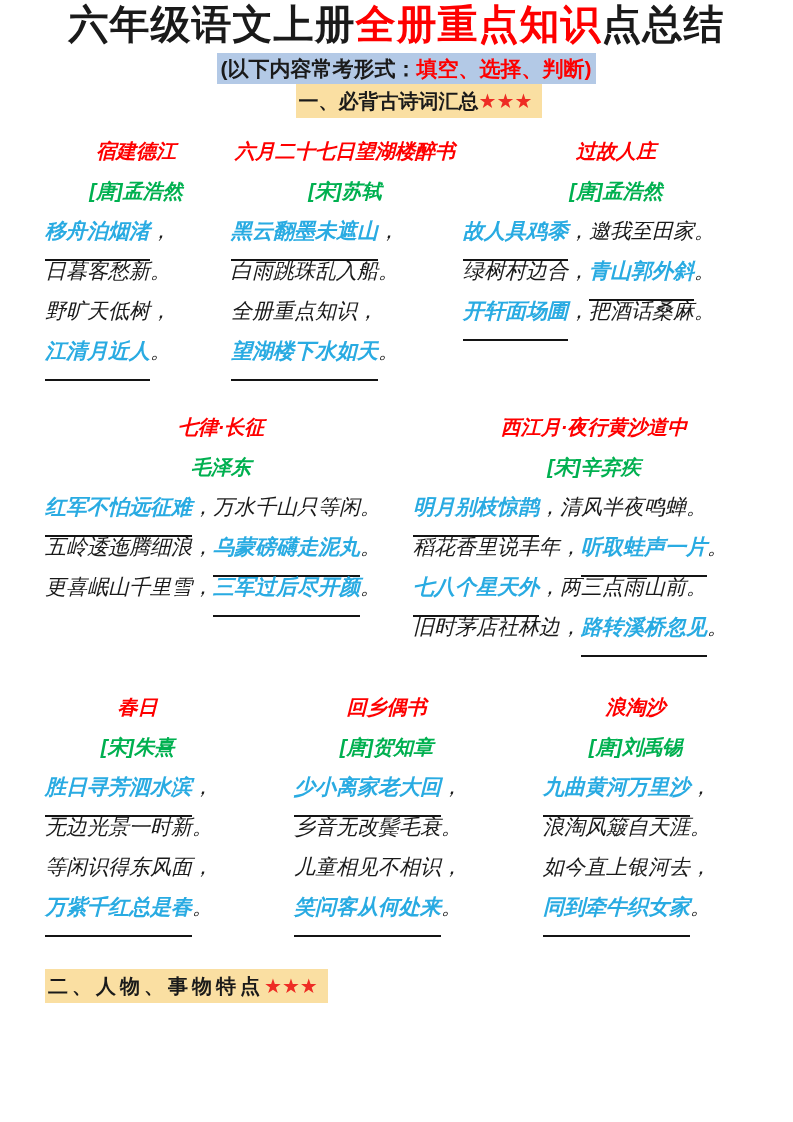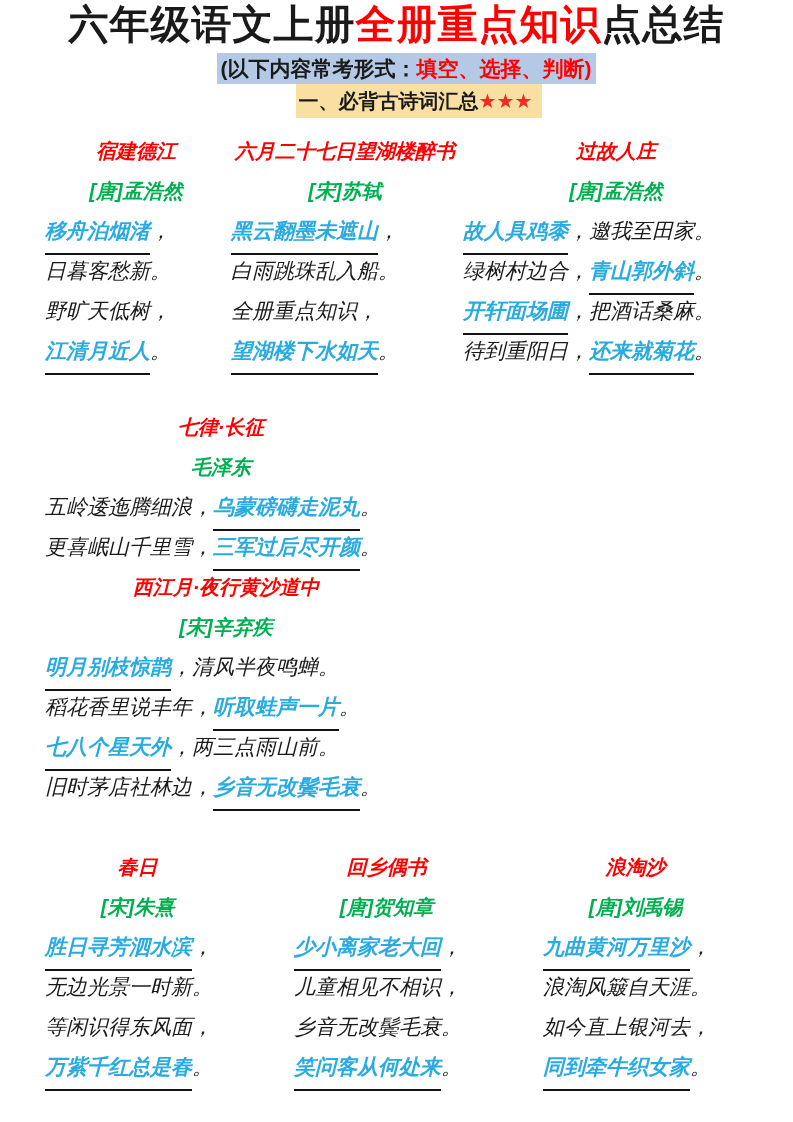--- a/index.html
+++ b/index.html
@@ -36,42 +36,42 @@
   .heading-row-2{margin-top:42px;}
   .heading{
     display:inline-block;background:var(--heading-bg);
     font-size:20px;font-weight:700;padding:4px 10px 4px 3px;line-height:1.3;
   }
   .heading .stars{color:var(--star-red);letter-spacing:0px;}
   .heading .label.spaced{letter-spacing:4px;}
   
   .poem-row{display:flex;justify-content:space-between;margin-left:45px;font-style:italic;}
   .row-1{margin-top:13px;margin-right:24px;}
-  .row-2{margin-top:36px;margin-right:18px;flex-direction:column;}
+  .row-2{margin-top:36px;margin-right:18px;}
   .row-3{margin-top:40px;margin-right:65px;}
   .poem{flex:0 0 auto;}
   .row-1 .poem:nth-child(1){width:182px;}
   .row-1 .poem:nth-child(2){width:228px;}
   .row-1 .poem:nth-child(3){width:306px;}
   .row-2 .poem:nth-child(1){width:352px;}
   .row-2 .poem:nth-child(2){width:362px;}
   .row-3 .poem{width:185px;}
   .poem-title,.poem-author{
     text-align:center;font-size:20px;font-weight:700;
     height:40px;line-height:40px;white-space:nowrap;
   }
   .poem-title{color:var(--red);}
   .poem-author{color:var(--green);}
   .poem-line{
     font-size:21px;height:40px;line-height:40px;
     white-space:nowrap;color:var(--ink);
   }
   .seg-key{
     color:var(--blue);font-weight:700;
-    border-bottom:2px solid #141414;padding-bottom:11px;
+    border-bottom:2px solid #141414;padding-bottom:17px;
   }
   .seg-plain{color:var(--ink);}
 </style>
 </head>
 <body>
 
 <div class="page">
 
   <h1 class="title"><span>六年级语文上册</span><span class="hl">全册重点知识</span><span>点总结</span></h1>
 
@@ -100,54 +100,54 @@
           <div class="poem-line"><span class="seg-plain">白雨跳珠乱入船。</span></div>
           <div class="poem-line"><span class="seg-plain">全册重点知识，</span></div>
           <div class="poem-line"><span class="seg-key">望湖楼下水如天</span><span class="seg-plain">。</span></div>
         </div>
         <div class="poem">
           <div class="poem-title">过故人庄</div>
           <div class="poem-author">[唐]孟浩然</div>
           <div class="poem-line"><span class="seg-key">故人具鸡黍</span><span class="seg-plain">，邀我至田家。</span></div>
           <div class="poem-line"><span class="seg-plain">绿树村边合，</span><span class="seg-key">青山郭外斜</span><span class="seg-plain">。</span></div>
           <div class="poem-line"><span class="seg-key">开轩面场圃</span><span class="seg-plain">，把酒话桑麻。</span></div>
-          <div class="poem-line"><span class="seg-plain">待到重阳日，</span><span class="seg-key">还来就菊花</span><span class="seg-plain">。</span></div>
         </div>
       </div>
       <div class="poem-row row-2">
         <div class="poem">
           <div class="poem-title">七律·长征</div>
           <div class="poem-author">毛泽东</div>
+          <div class="poem-line"><span class="seg-key">红军不怕远征难</span><span class="seg-plain">，万水千山只等闲。</span></div>
           <div class="poem-line"><span class="seg-plain">五岭逶迤腾细浪，</span><span class="seg-key">乌蒙磅礴走泥丸</span><span class="seg-plain">。</span></div>
           <div class="poem-line"><span class="seg-plain">更喜岷山千里雪，</span><span class="seg-key">三军过后尽开颜</span><span class="seg-plain">。</span></div>
         </div>
         <div class="poem">
           <div class="poem-title">西江月·夜行黄沙道中</div>
           <div class="poem-author">[宋]辛弃疾</div>
           <div class="poem-line"><span class="seg-key">明月别枝惊鹊</span><span class="seg-plain">，清风半夜鸣蝉。</span></div>
           <div class="poem-line"><span class="seg-plain">稻花香里说丰年，</span><span class="seg-key">听取蛙声一片</span><span class="seg-plain">。</span></div>
           <div class="poem-line"><span class="seg-key">七八个星天外</span><span class="seg-plain">，两三点雨山前。</span></div>
-          <div class="poem-line"><span class="seg-plain">旧时茅店社林边，</span><span class="seg-key">乡音无改鬓毛衰</span><span class="seg-plain">。</span></div>
+          <div class="poem-line"><span class="seg-plain">旧时茅店社林边，</span><span class="seg-key">路转溪桥忽见</span><span class="seg-plain">。</span></div>
         </div>
       </div>
       <div class="poem-row row-3">
         <div class="poem">
           <div class="poem-title">春日</div>
           <div class="poem-author">[宋]朱熹</div>
           <div class="poem-line"><span class="seg-key">胜日寻芳泗水滨</span><span class="seg-plain">，</span></div>
           <div class="poem-line"><span class="seg-plain">无边光景一时新。</span></div>
           <div class="poem-line"><span class="seg-plain">等闲识得东风面，</span></div>
           <div class="poem-line"><span class="seg-key">万紫千红总是春</span><span class="seg-plain">。</span></div>
         </div>
         <div class="poem">
           <div class="poem-title">回乡偶书</div>
           <div class="poem-author">[唐]贺知章</div>
           <div class="poem-line"><span class="seg-key">少小离家老大回</span><span class="seg-plain">，</span></div>
+          <div class="poem-line"><span class="seg-plain">乡音无改鬓毛衰。</span></div>
           <div class="poem-line"><span class="seg-plain">儿童相见不相识，</span></div>
-          <div class="poem-line"><span class="seg-plain">乡音无改鬓毛衰。</span></div>
           <div class="poem-line"><span class="seg-key">笑问客从何处来</span><span class="seg-plain">。</span></div>
         </div>
         <div class="poem">
           <div class="poem-title">浪淘沙</div>
           <div class="poem-author">[唐]刘禹锡</div>
           <div class="poem-line"><span class="seg-key">九曲黄河万里沙</span><span class="seg-plain">，</span></div>
           <div class="poem-line"><span class="seg-plain">浪淘风簸自天涯。</span></div>
           <div class="poem-line"><span class="seg-plain">如今直上银河去，</span></div>
           <div class="poem-line"><span class="seg-key">同到牵牛织女家</span><span class="seg-plain">。</span></div>
         </div>

